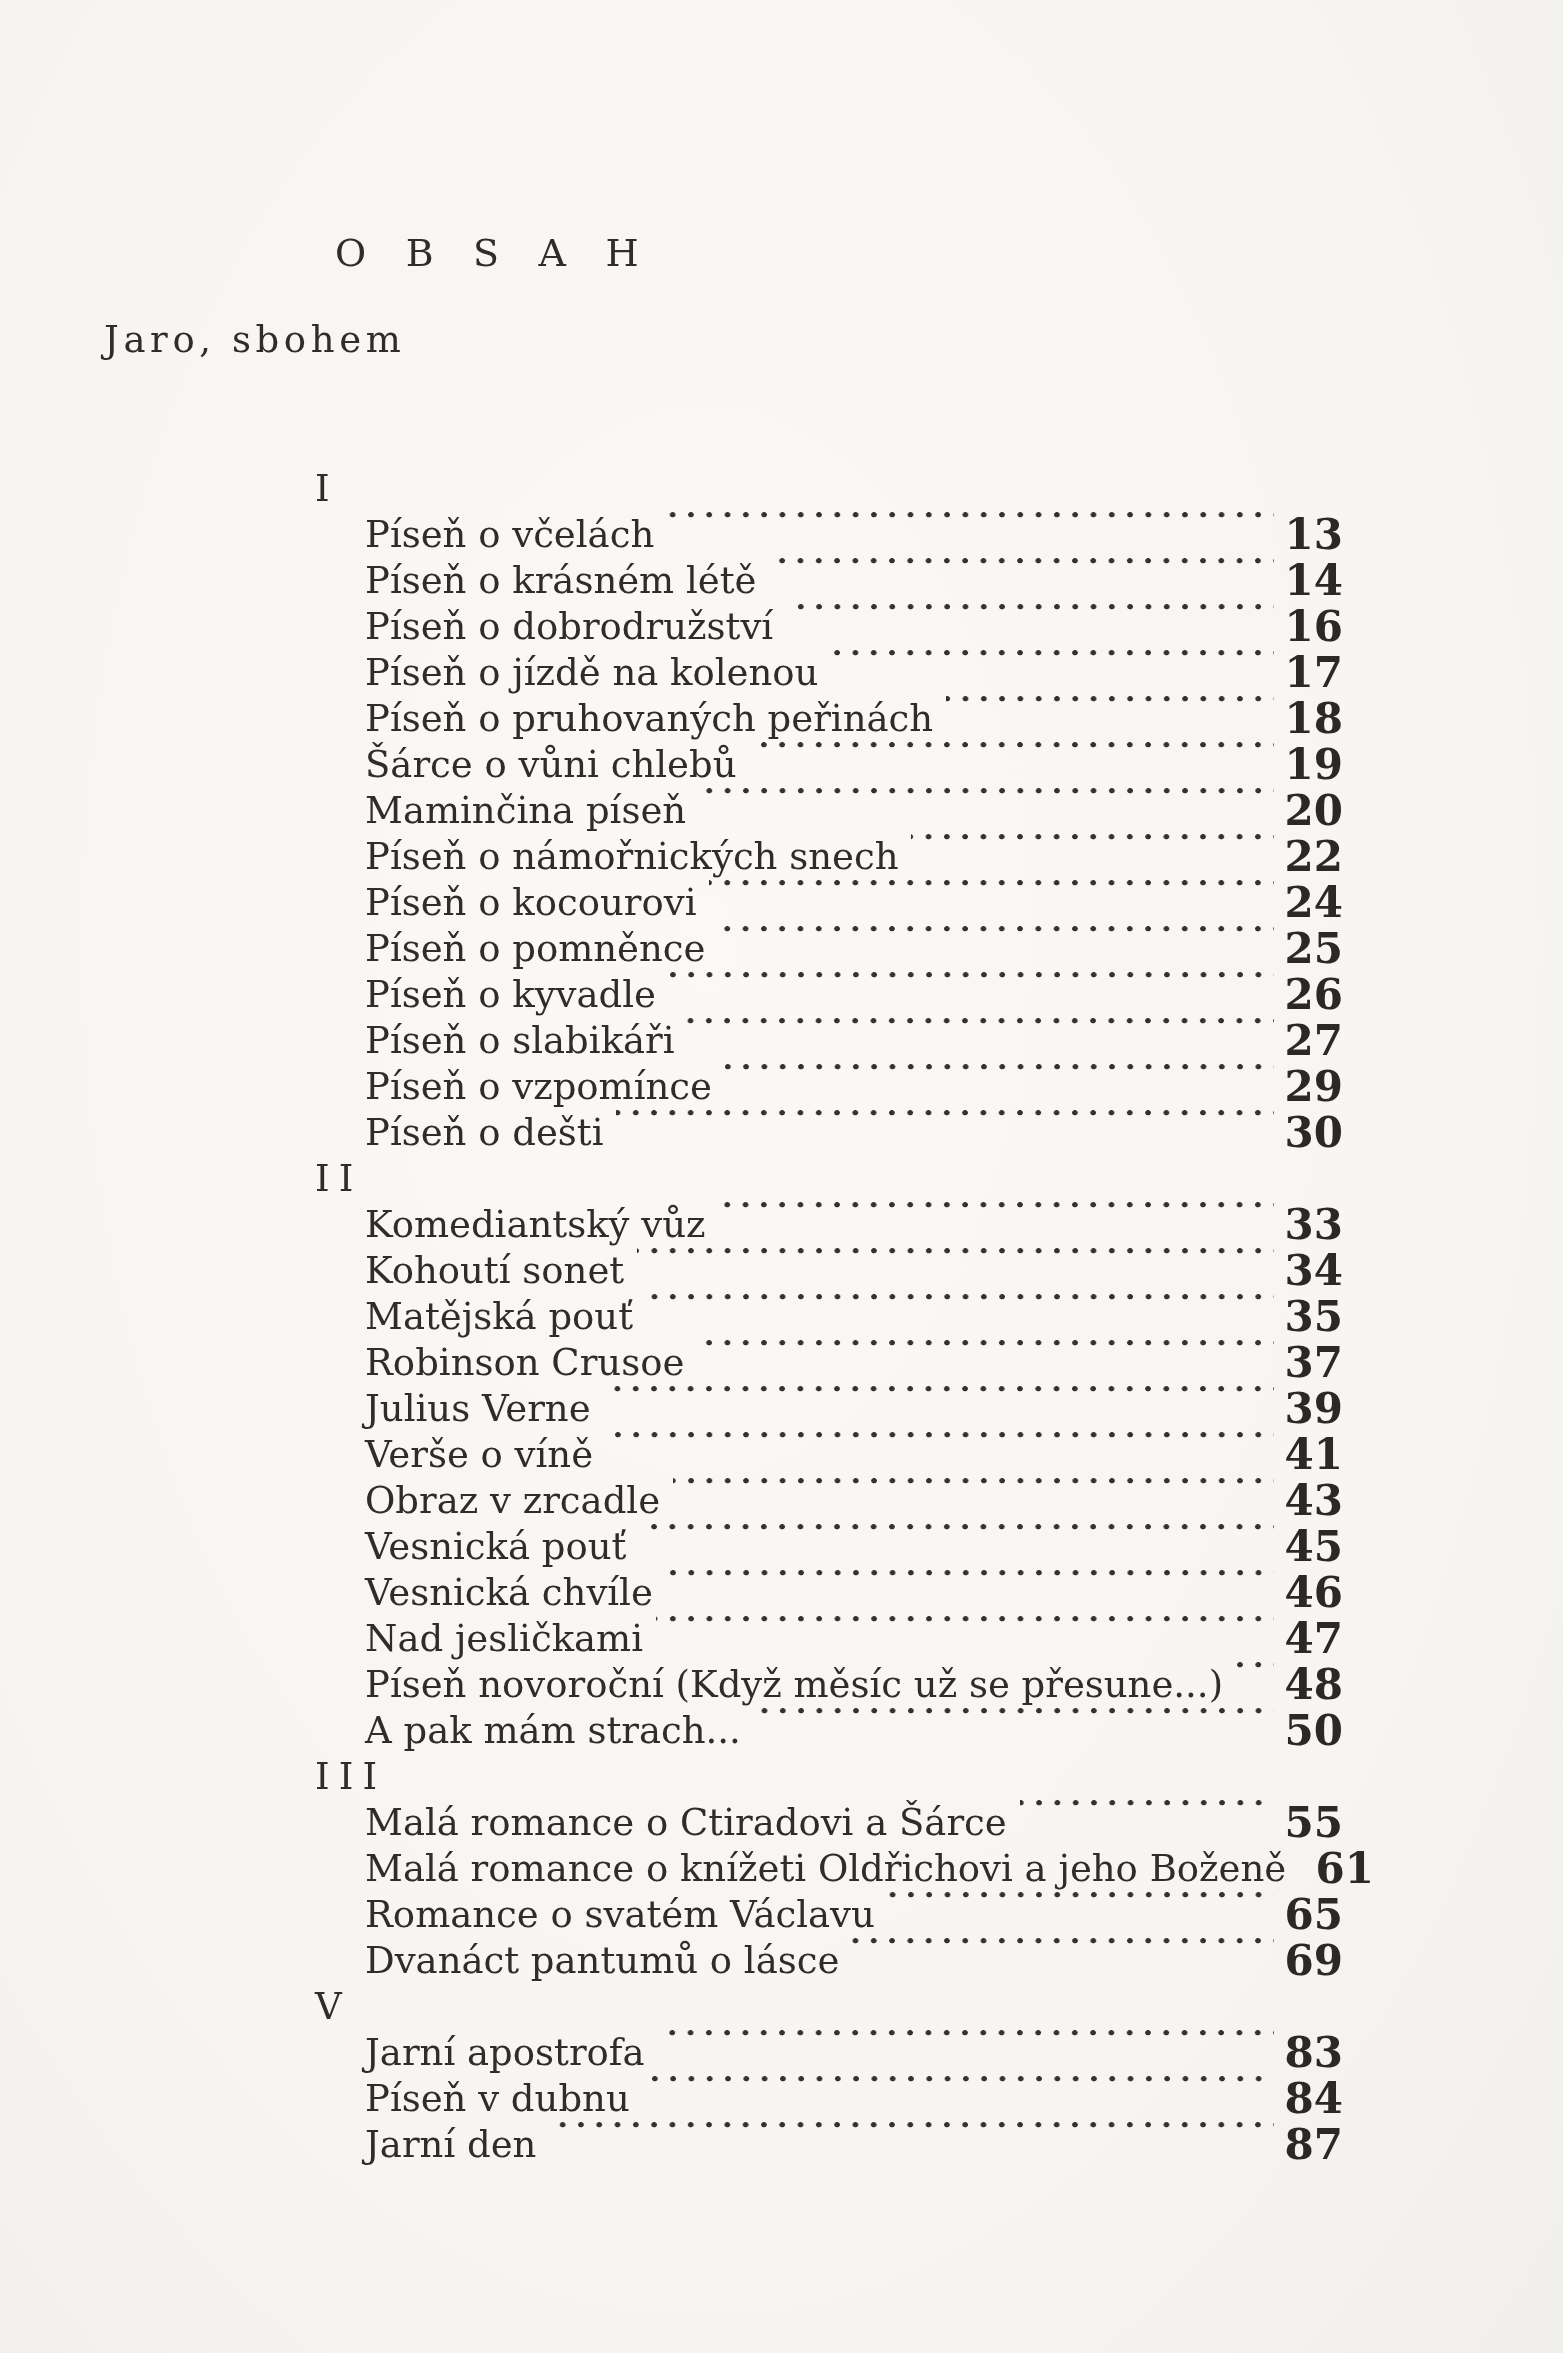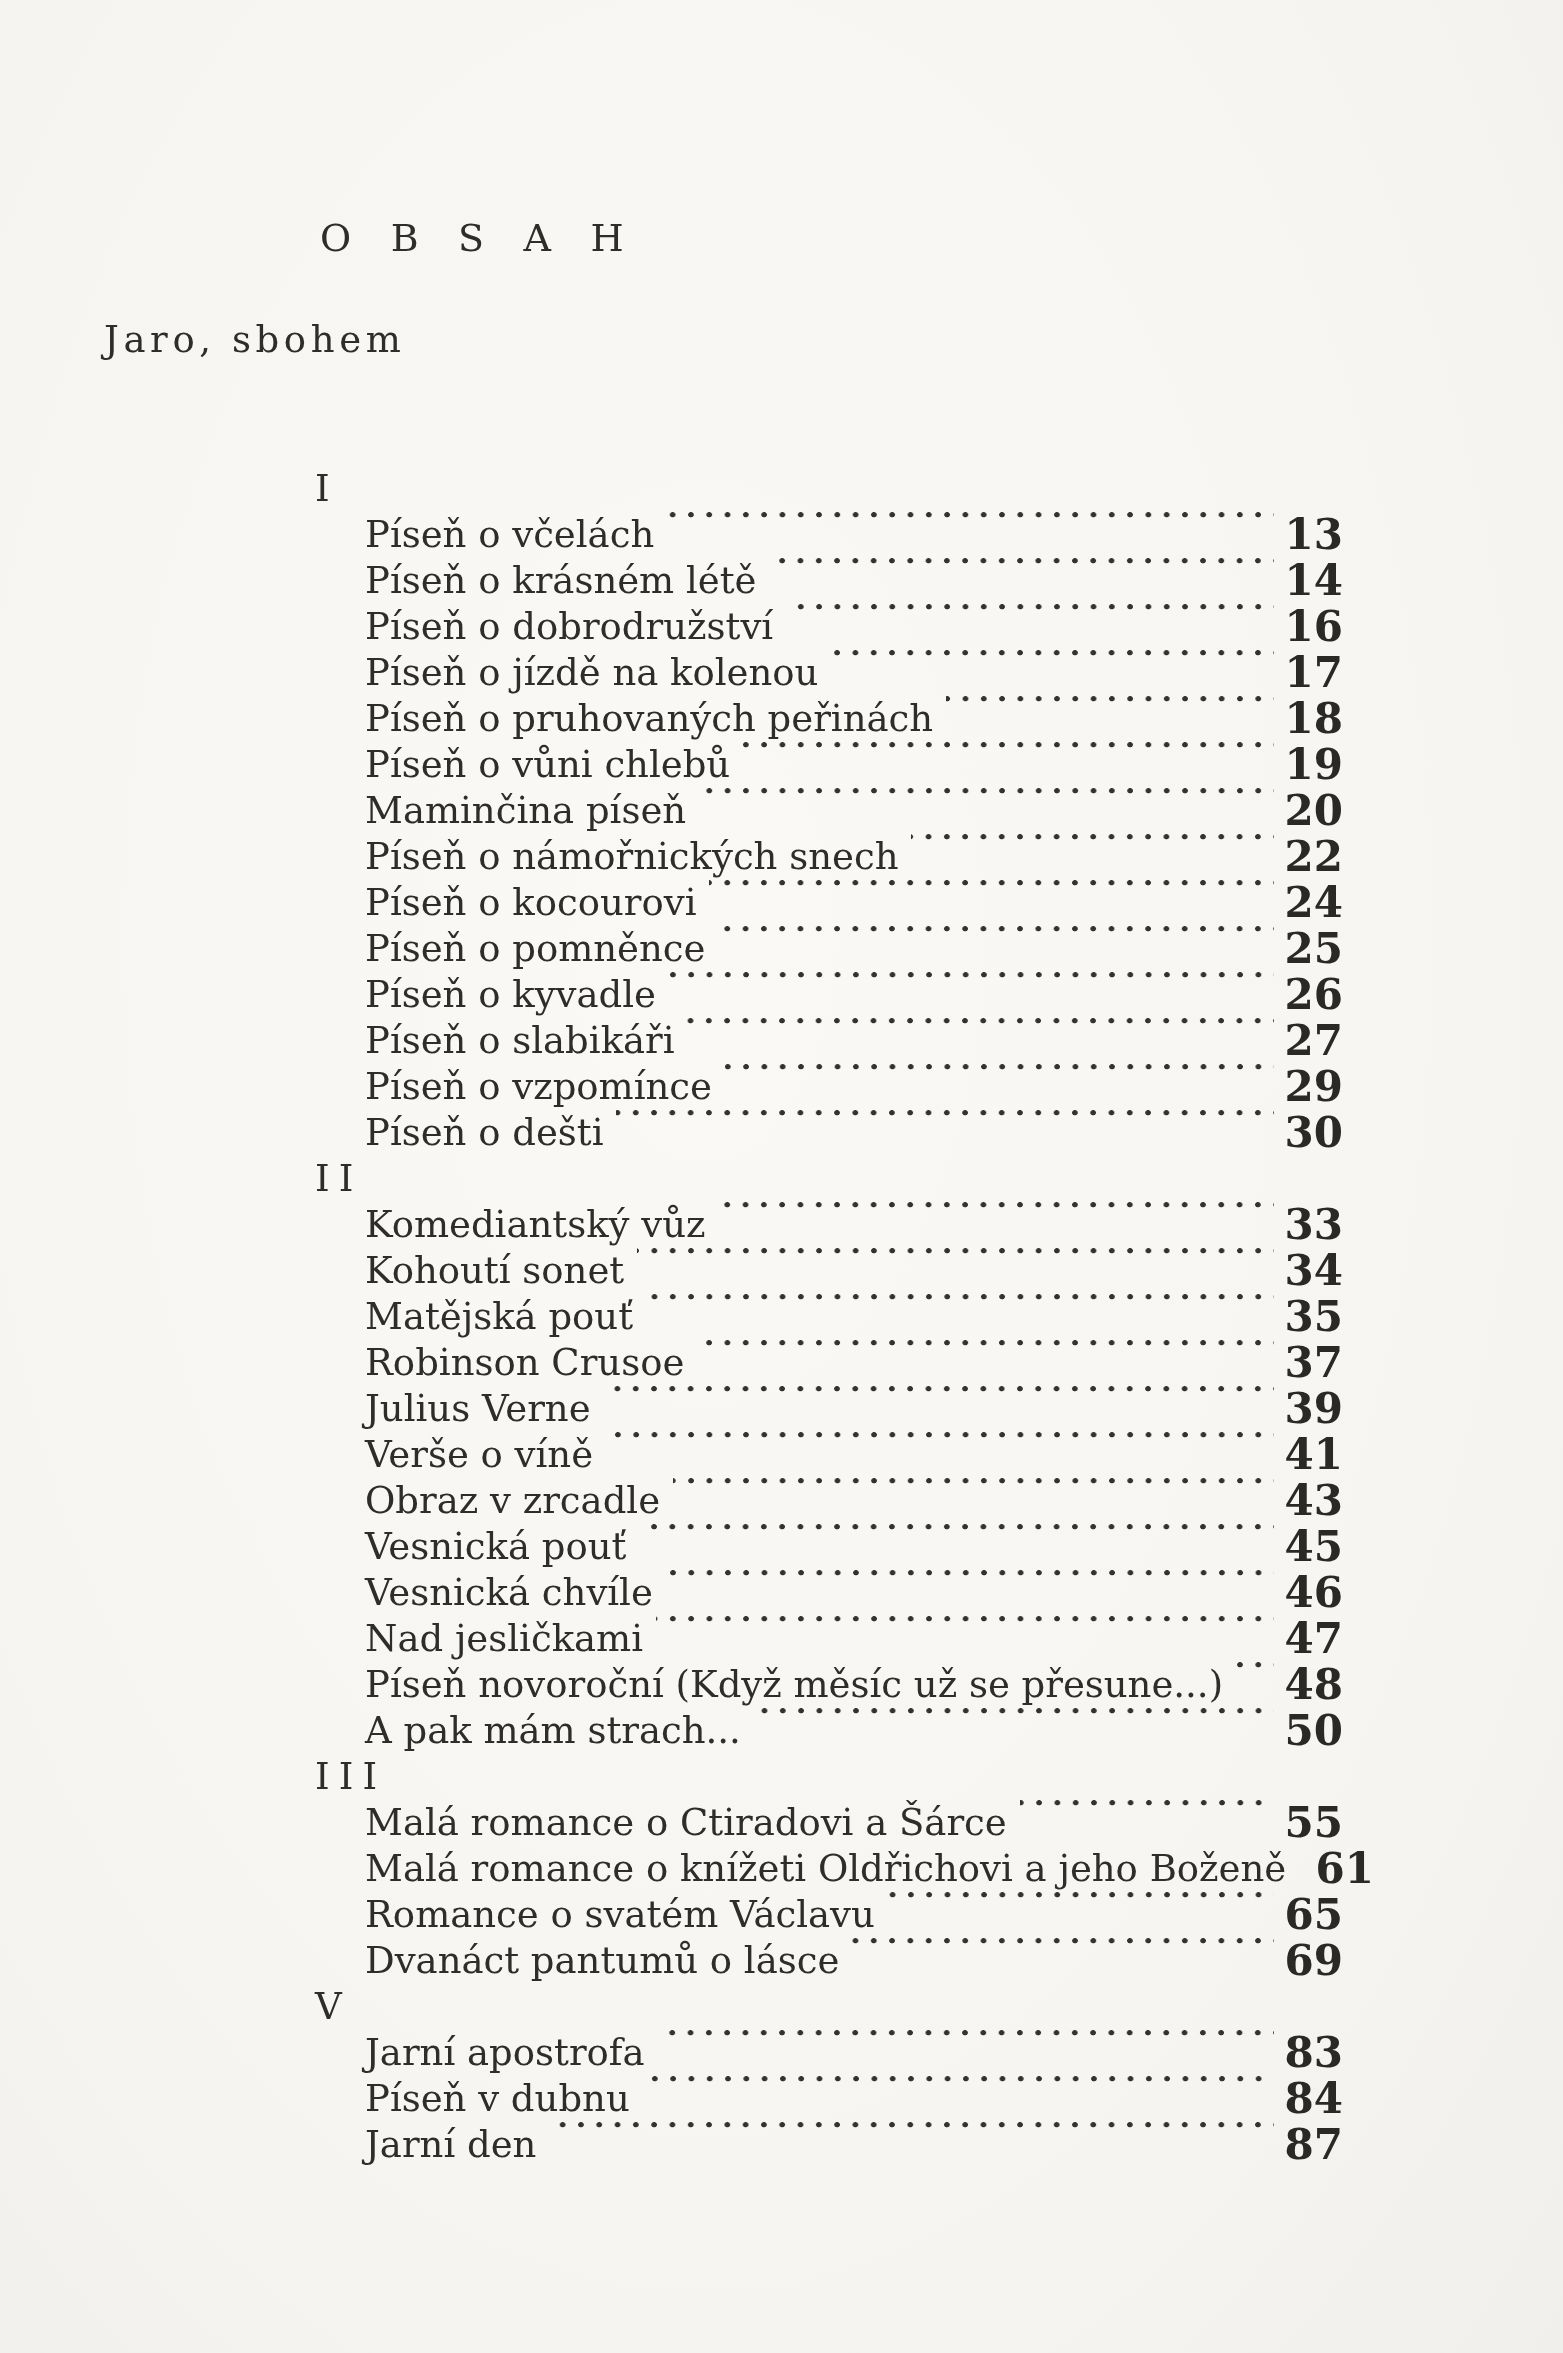--- a/index.html
+++ b/index.html
@@ -10,21 +10,21 @@
   .page {
     position: relative;
     width: 1563px; height: 2354px;
     background: radial-gradient(ellipse at 45% 40%, #faf9f6 0%, #f6f5f1 65%, #f0efeb 100%);
     color: #2f2d29;
     overflow: hidden;
   }
   .title {
     position: absolute;
     left: 320px; top: 219px;
-    margin: 0;
+    margin: 15px;
     font-size: 38px; font-weight: normal;
     letter-spacing: 13.7px;
     line-height: 1;
     white-space: nowrap;
   }
   .subtitle {
     position: absolute;
     left: 104px; top: 321px;
     margin: 0;
     font-size: 37px; font-weight: normal;
@@ -97,21 +97,21 @@
         <span class="t">Píseň o jízdě na kolenou</span>
         <span class="leader"></span>
         <span class="pg">17</span>
       </div>
       <div class="row">
         <span class="t">Píseň o pruhovaných peřinách</span>
         <span class="leader"></span>
         <span class="pg">18</span>
       </div>
       <div class="row">
-        <span class="t">Píseň o vůni chlebů</span>
+        <span class="t">Šárce o vůni chlebů</span>
         <span class="leader"></span>
         <span class="pg">19</span>
       </div>
       <div class="row">
         <span class="t">Maminčina píseň</span>
         <span class="leader"></span>
         <span class="pg">20</span>
       </div>
       <div class="row">
         <span class="t">Píseň o námořnických snech</span>

